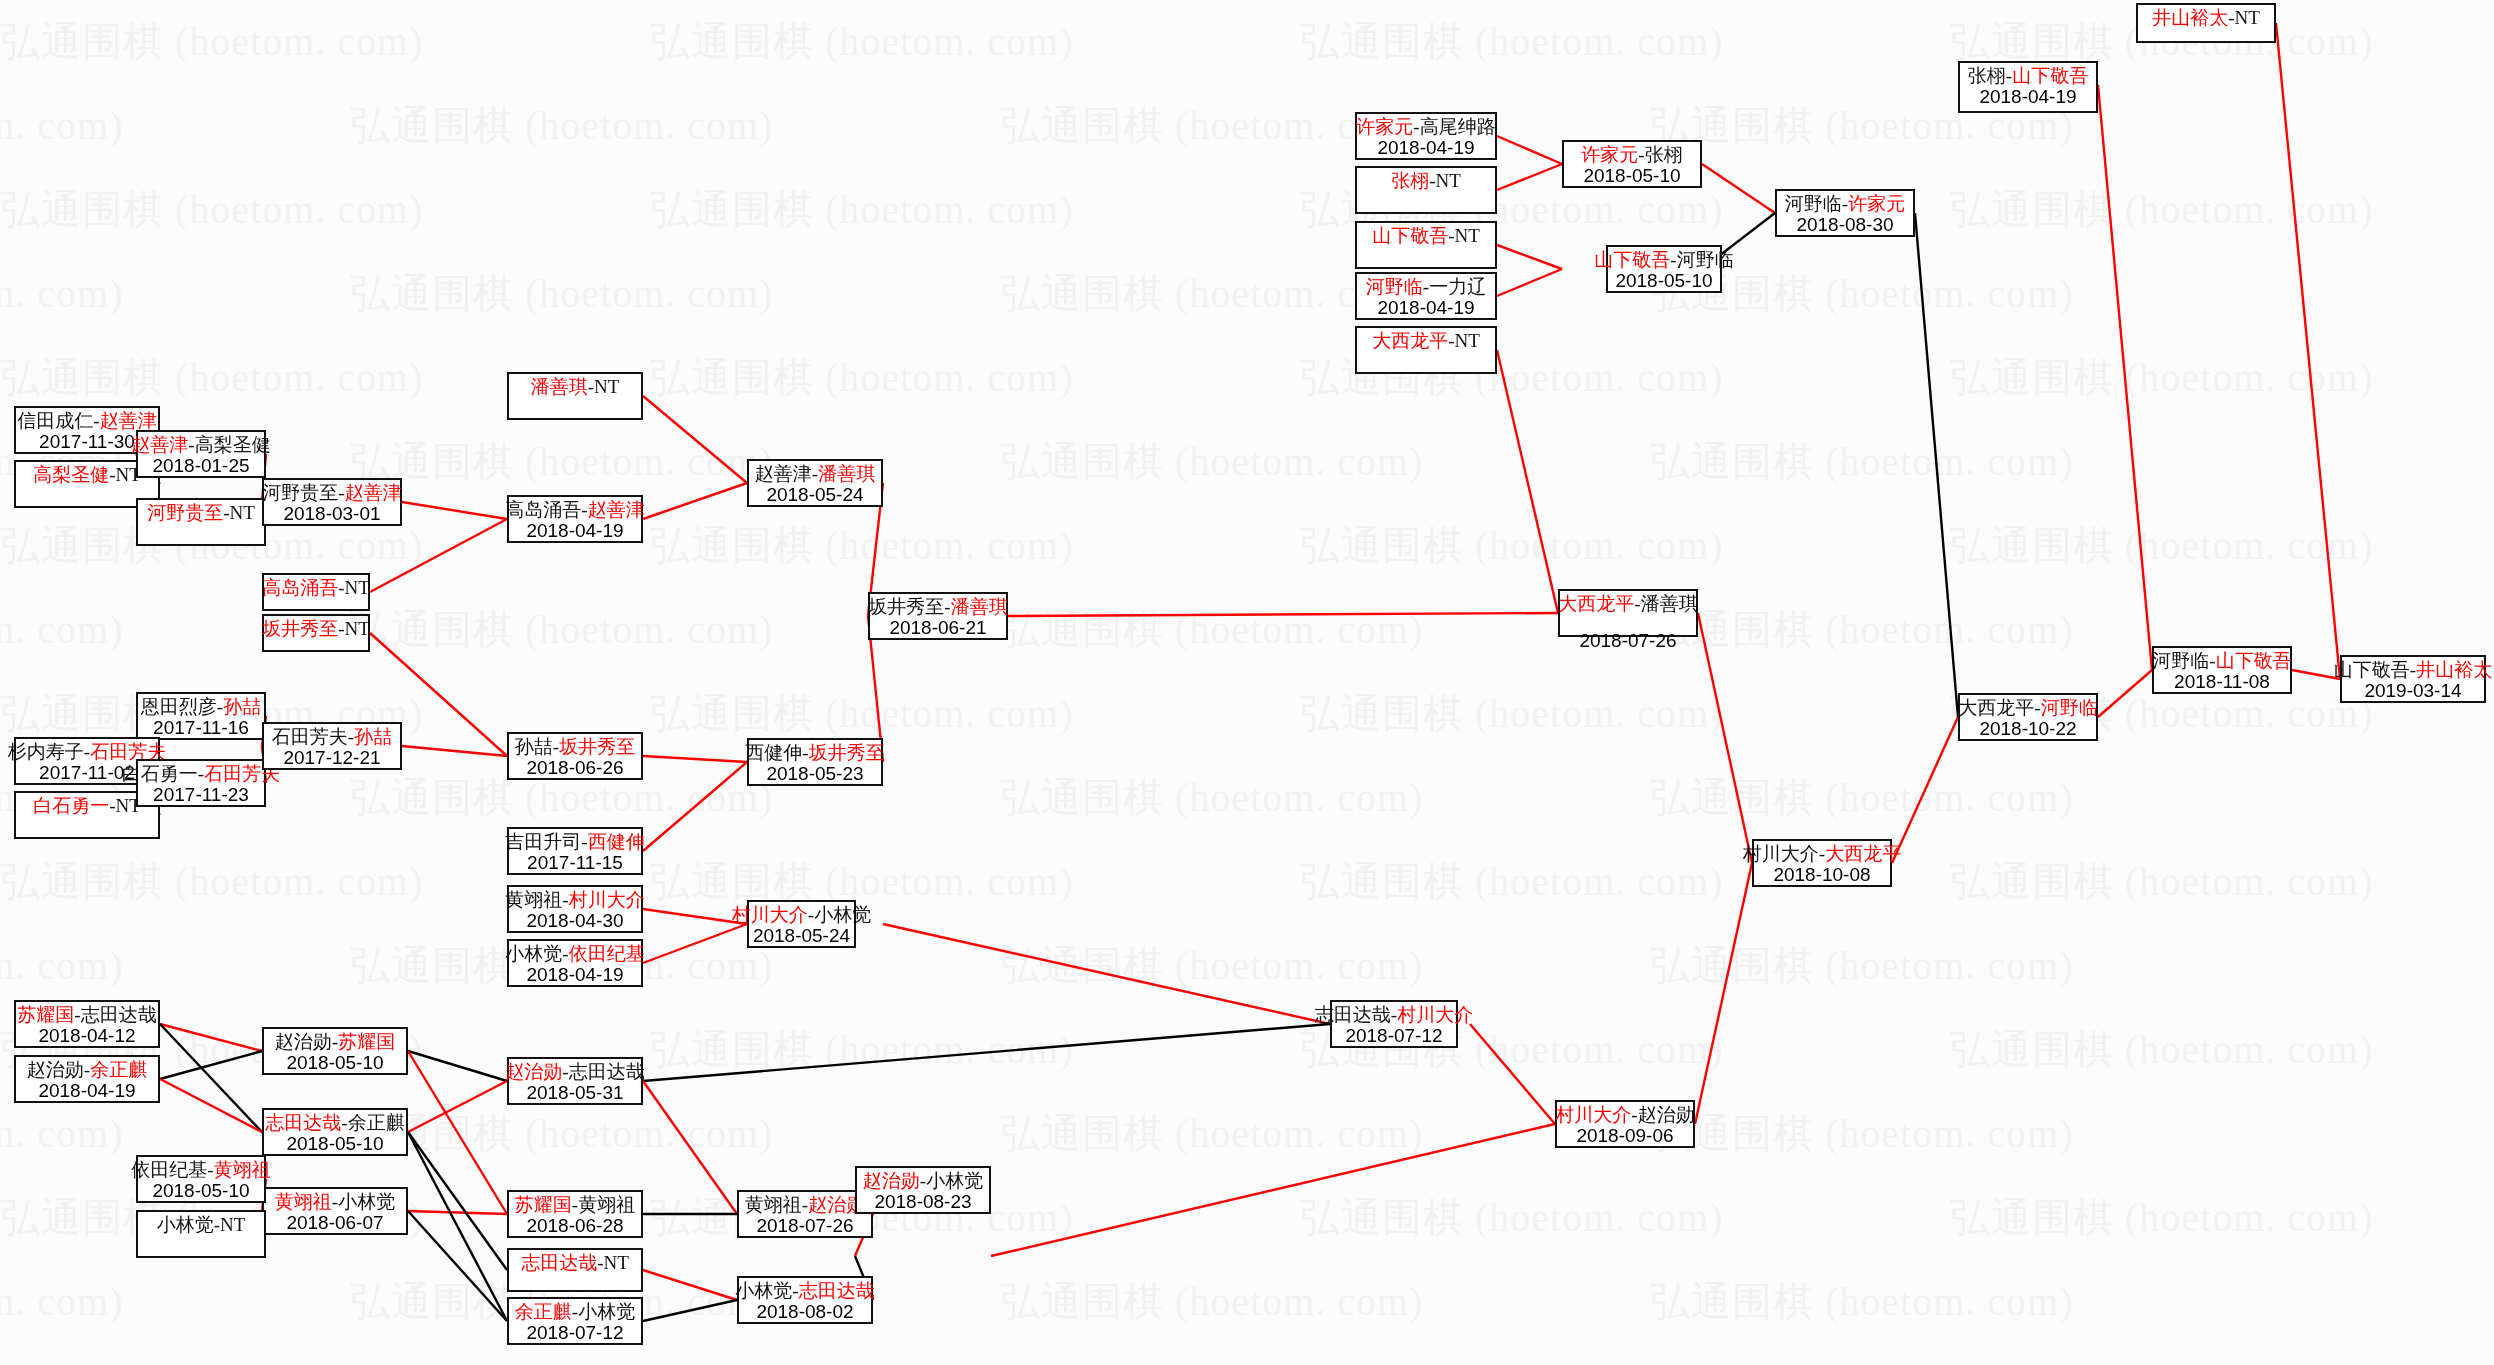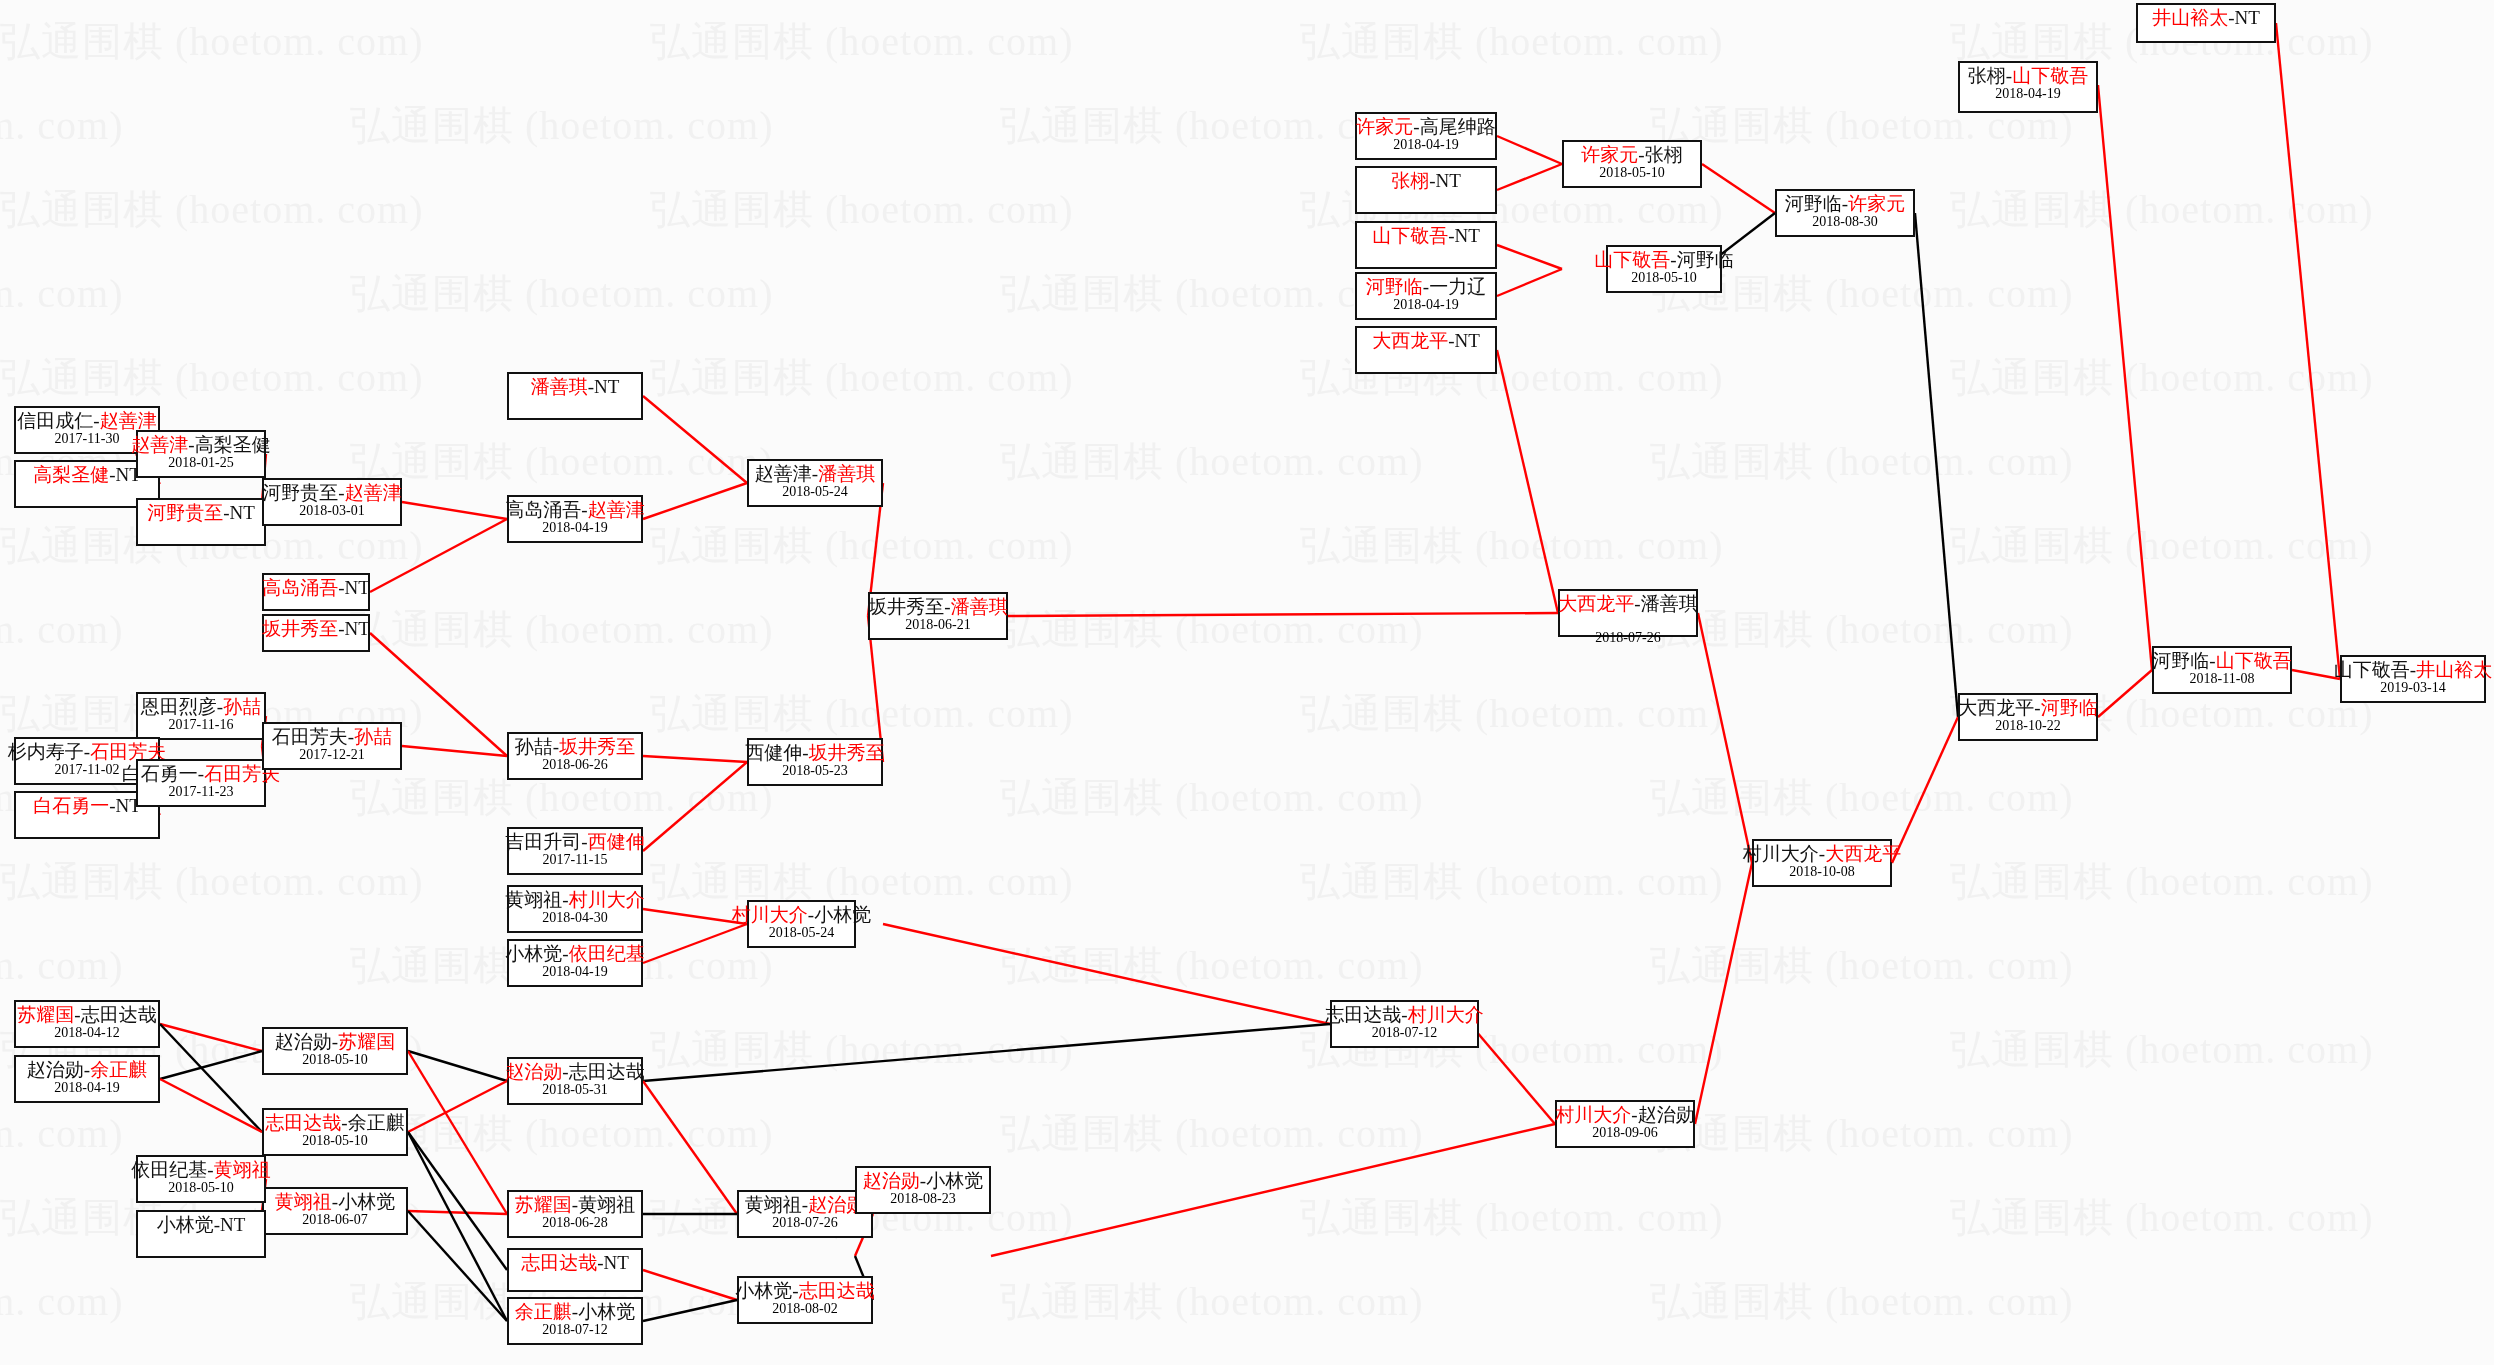--- a/index.html
+++ b/index.html
@@ -6,21 +6,21 @@
   #stage{position:relative;width:2494px;height:1365px;overflow:hidden;
          background:#fbfbfb;font-family:"Liberation Serif","DejaVu Serif",serif;}
   #watermarks{position:absolute;inset:0;pointer-events:none;z-index:0;}
   .wm{position:absolute;color:#f1f1f1;font-size:40px;white-space:nowrap;
       font-family:"Liberation Serif","DejaVu Serif",serif;letter-spacing:1px;}
   #edges{position:absolute;left:0;top:0;z-index:1;}
   .node{position:absolute;box-sizing:border-box;border:2px solid #111;background:#fff;
         z-index:2;display:flex;flex-direction:column;align-items:center;justify-content:flex-start;
         padding-top:2px;line-height:1.12;}
   .node .ttl{font-size:19px;white-space:nowrap;}
-  .node .dt{font-size:14px;white-space:nowrap;font-family:Liberation Serif, serif;}
+  .node .dt{font-size:19px;white-space:nowrap;font-family:Liberation Sans, sans-serif;}
   .w{color:#111;}
   .r{color:#ff0000;}
 </style>
 </head>
 <body>
 
 <div id="stage">
   <div id="watermarks">
       <div class="wm" style="left: 0px; top: 14px;">弘通围棋 (hoetom. com)</div>
       <div class="wm" style="left: 650px; top: 14px;">弘通围棋 (hoetom. com)</div>
@@ -284,21 +284,21 @@
         <div class="dt">2018-10-22</div>
       </div>
       <div class="node" id="n36" style="left: 2152px; top: 646px; width: 140px; height: 48px;">
         <div class="ttl"><span class="w">河野临</span><span class="w">-</span><span class="r">山下敬吾</span></div>
         <div class="dt">2018-11-08</div>
       </div>
       <div class="node" id="n37" style="left: 2340px; top: 655px; width: 146px; height: 48px;">
         <div class="ttl"><span class="w">山下敬吾</span><span class="w">-</span><span class="r">井山裕太</span></div>
         <div class="dt">2019-03-14</div>
       </div>
-      <div class="node" id="n38" style="left: 1330px; top: 1000px; width: 149px; height: 48px;">
+      <div class="node" id="n38" style="left: 1330px; top: 1000px; width: 128px; height: 48px;">
         <div class="ttl"><span class="w">志田达哉</span><span class="w">-</span><span class="r">村川大介</span></div>
         <div class="dt">2018-07-12</div>
       </div>
       <div class="node" id="n39" style="left: 1555px; top: 1100px; width: 140px; height: 48px;">
         <div class="ttl"><span class="r">村川大介</span><span class="w">-</span><span class="w">赵治勋</span></div>
         <div class="dt">2018-09-06</div>
       </div>
       <div class="node" id="n40" style="left: 14px; top: 1000px; width: 146px; height: 48px;">
         <div class="ttl"><span class="r">苏耀国</span><span class="w">-</span><span class="w">志田达哉</span></div>
         <div class="dt">2018-04-12</div>

